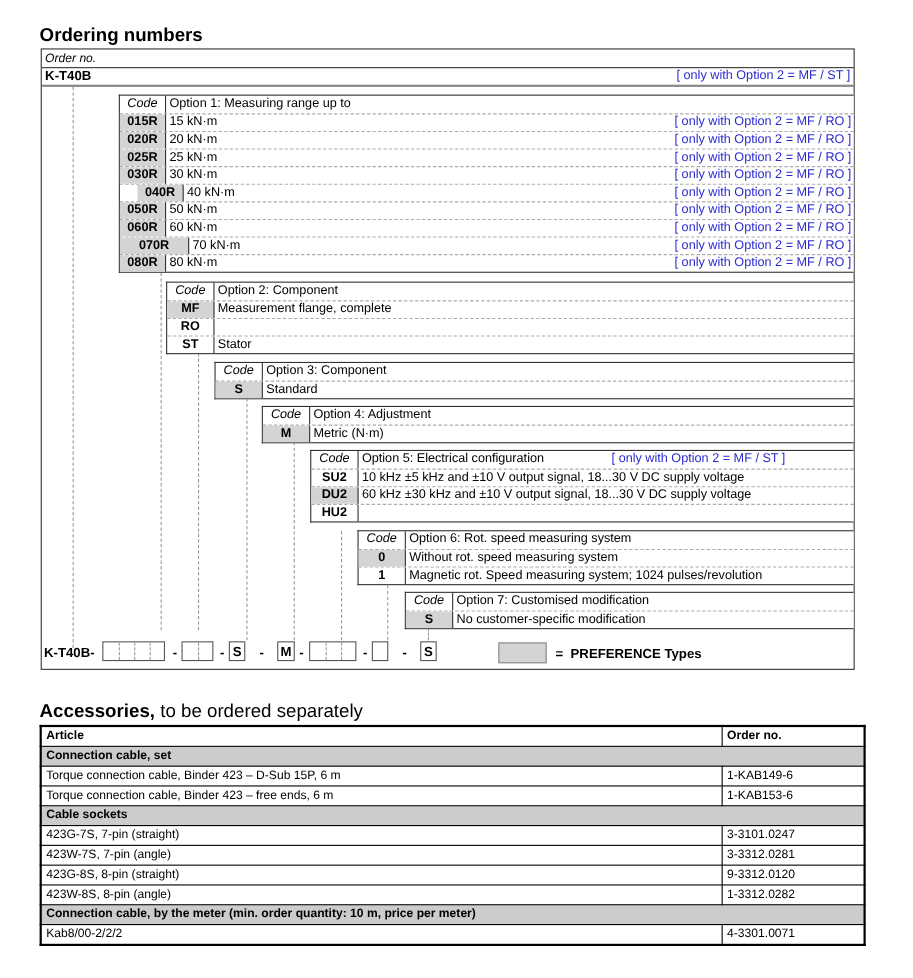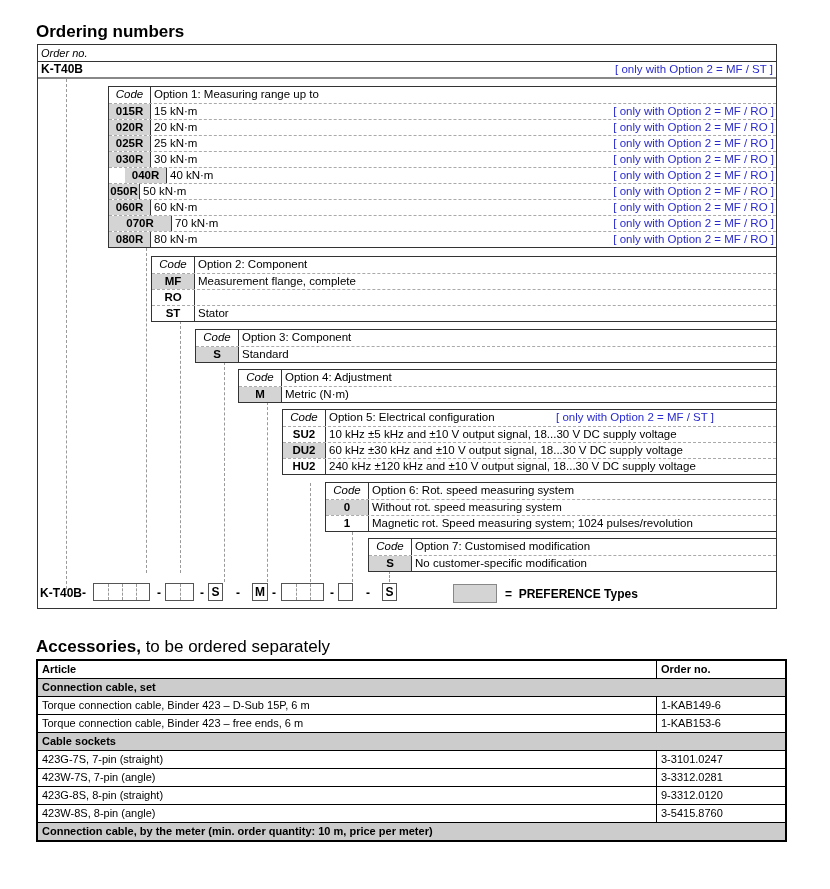--- a/index.html
+++ b/index.html
@@ -74,21 +74,21 @@
         </div>
       <div class="row">
           <div class="c pref" style="width:42px;">030R</div>
           <div class="d"><span>30 kN·m</span><span class="note blue">[ only with Option 2 = MF / RO ]</span></div>
         </div>
       <div class="row">
           <div class="c pref" style="width:42px;margin-left:16px;">040R</div>
           <div class="d"><span>40 kN·m</span><span class="note blue">[ only with Option 2 = MF / RO ]</span></div>
         </div>
       <div class="row">
-          <div class="c pref" style="width:31px;">050R</div>
+          <div class="c pref" style="width:42px;">050R</div>
           <div class="d"><span>50 kN·m</span><span class="note blue">[ only with Option 2 = MF / RO ]</span></div>
         </div>
       <div class="row">
           <div class="c pref" style="width:42px;">060R</div>
           <div class="d"><span>60 kN·m</span><span class="note blue">[ only with Option 2 = MF / RO ]</span></div>
         </div>
       <div class="row">
           <div class="c pref" style="width:63px;">070R</div>
           <div class="d"><span>70 kN·m</span><span class="note blue">[ only with Option 2 = MF / RO ]</span></div>
         </div>
@@ -146,21 +146,20 @@
       <div class="row">
           <div class="c" style="width:43px;">SU2</div>
           <div class="d">10 kHz ±5 kHz and ±10 V output signal, 18...30 V DC supply voltage</div>
         </div>
       <div class="row">
           <div class="c pref" style="width:43px;">DU2</div>
           <div class="d">60 kHz ±30 kHz and ±10 V output signal, 18...30 V DC supply voltage</div>
         </div>
       <div class="row">
           <div class="c" style="width:43px;">HU2</div>
-          <div class="d">240 kHz ±120 kHz and ±10 V output signal, 18...30 V DC supply voltage</div>
         </div>
     </div>
 
     <div class="opt" style="left:287px;top:437px;">
       <div class="row">
           <div class="c hd" style="width:43px;">Code</div>
           <div class="d">Option 6: Rot. speed measuring system</div>
         </div>
       <div class="row">
           <div class="c pref" style="width:43px;">0</div>
@@ -239,20 +238,24 @@
     <tr>
           <td>423W-7S, 7-pin (angle)</td>
           <td class="on">3-3312.0281</td>
         </tr>
     <tr>
           <td>423G-8S, 8-pin (straight)</td>
           <td class="on">9-3312.0120</td>
         </tr>
     <tr>
           <td>423W-8S, 8-pin (angle)</td>
-          <td class="on">3-5415.8760</td>
+          <td class="on">1-3312.0282</td>
         </tr>
     <tr class="grp">
           <td colspan="2">Connection cable, by the meter (min. order quantity: 10 m, price per meter)</td>
+        </tr>
+    <tr>
+          <td>Kab8/00-2/2/2</td>
+          <td class="on">4-3301.0071</td>
         </tr>
   </tbody>
     </table>
 </div>
 
 </body></html>

